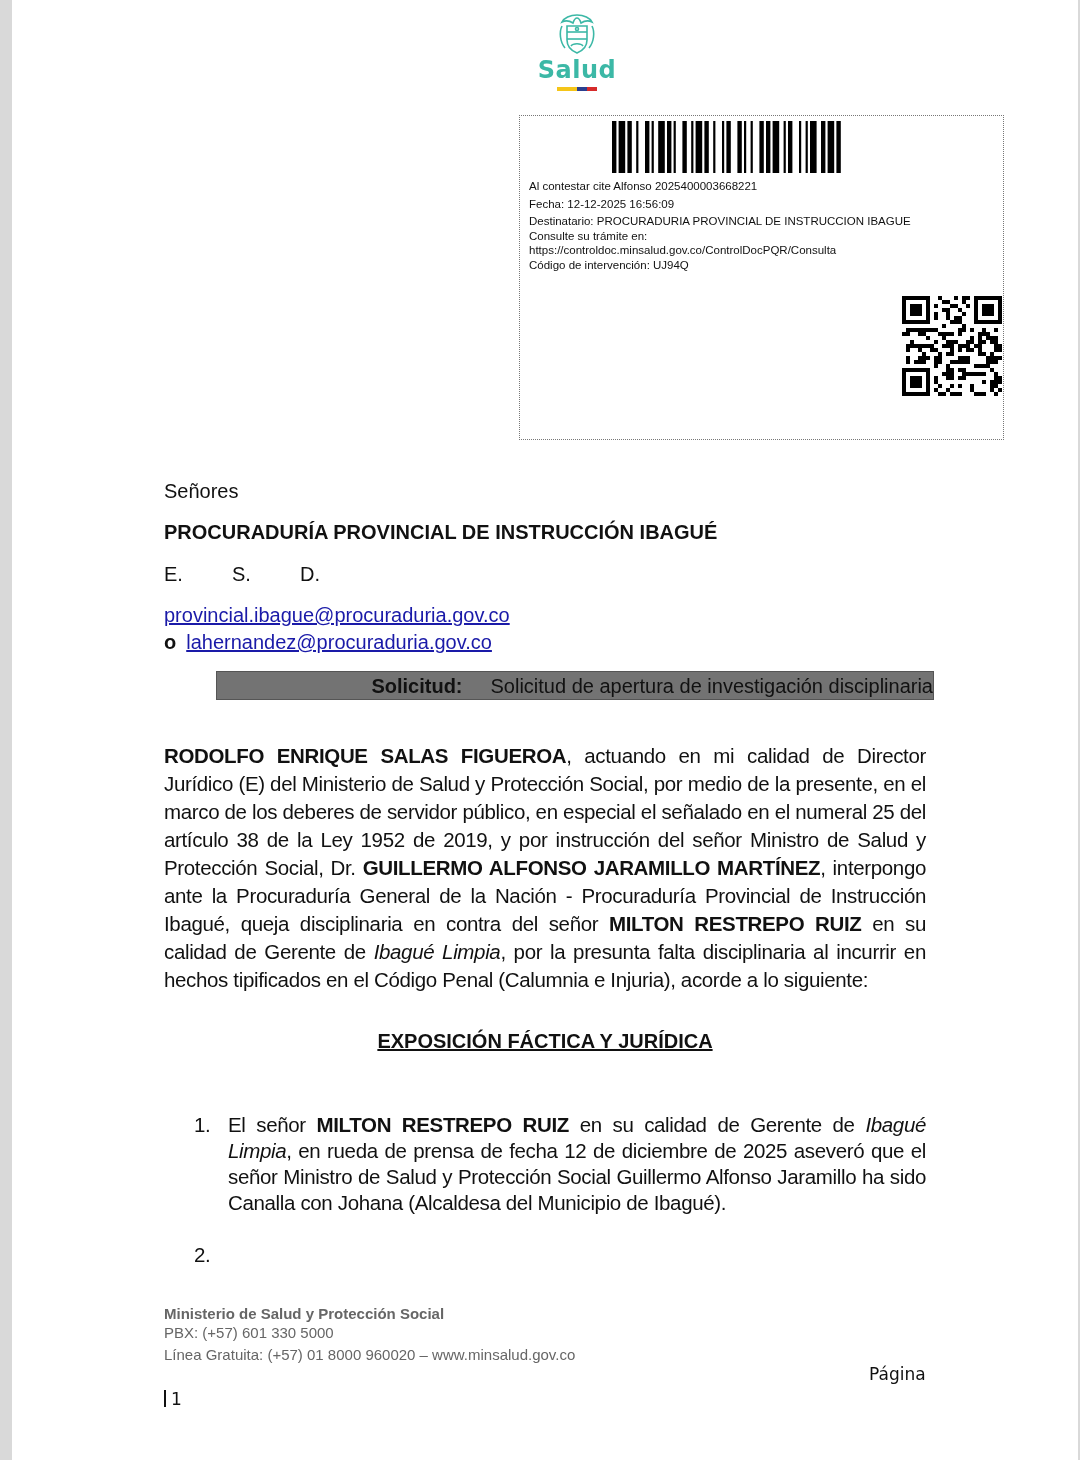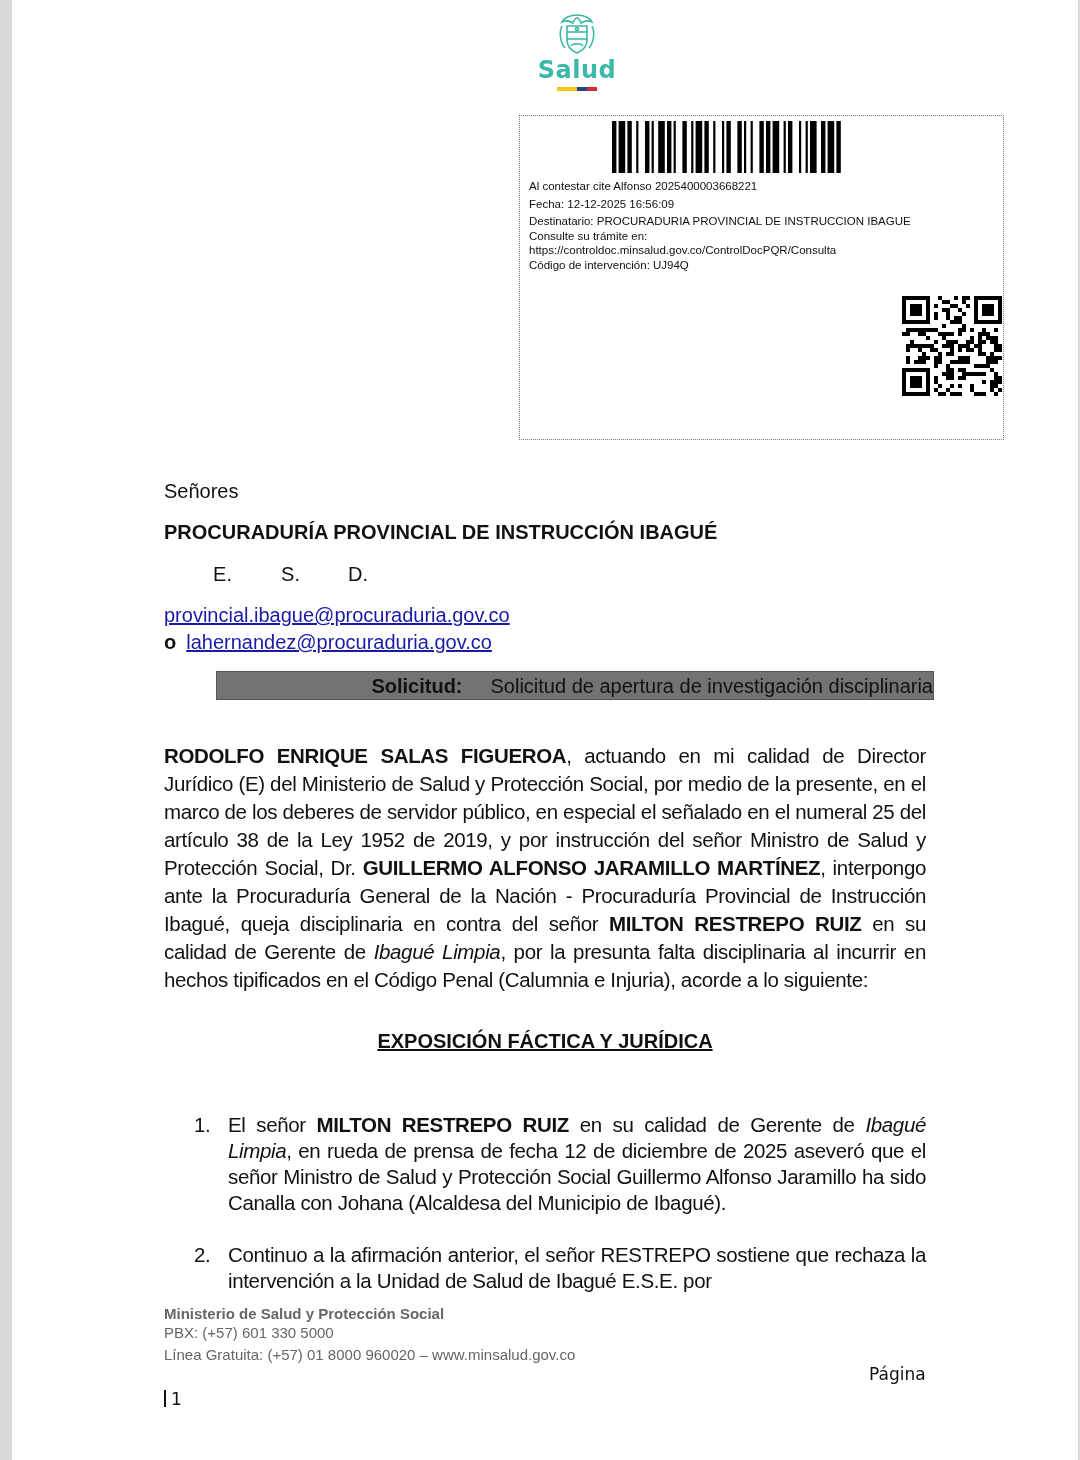--- a/index.html
+++ b/index.html
@@ -32,21 +32,21 @@
     border: 1px dotted #777;
     border-bottom: 1px dotted #777;
   }
   .barcode { left: 92px; top: 5px; width: 310px; height: 52px; }
   .stamp-lines { left: 9px; top: 63px; font-size: 11.5px; line-height: 14.5px; color: #111; }
   .stamp-lines div { white-space: nowrap; }
   .stamp-lines .gap { margin-top: 3px; }
   .qr { left: 382px; top: 180px; width: 100px; height: 100px; }
 
   
-  .txt { font-size: 20px; line-height: 24.5px; color: #111; text-align: right; }
+  .txt { font-size: 20px; line-height: 24.5px; color: #111; }
   .greet { left: 152px; top: 479px; }
   .recipient { left: 152px; top: 520px; font-weight: bold; }
   .esd { left: 152px; top: 562px; display: flex; }
   .esd span { width: 68px; display: inline-block; }
   .email1 { left: 152px; top: 603px; }
   .email2 { left: 152px; top: 630px; }
   a.mail { color: #1a1aa8; text-decoration: underline; }
   .email2 .o { font-weight: bold; margin-right: 10px; }
 
   .solicitud {
@@ -456,21 +456,20 @@
 
   <div class="abs section-title">EXPOSICIÓN FÁCTICA Y JURÍDICA</div>
 
   <div class="abs list">
     <div class="li">
       <span class="num">1.</span>
       <span>El señor </span><b>MILTON RESTREPO RUIZ</b><span> en su calidad de Gerente de </span><i>Ibagué Limpia</i><span>, en rueda de prensa de fecha 12 de diciembre de 2025 aseveró que el señor Ministro de Salud y Protección Social Guillermo Alfonso Jaramillo ha sido Canalla con Johana (Alcaldesa del Municipio de Ibagué).</span>
     </div>
     <div class="li">
       <span class="num">2.</span>
-      <span>Continuo a la afirmación anterior, el señor RESTREPO sostiene que rechaza la intervención a la Unidad de Salud de Ibagué E.S.E. por</span>
     </div>
   </div>
 
   <div class="abs footer">
     <div class="org">Ministerio de Salud y Protección Social</div>
     <div>PBX: (+57) 601 330 5000</div>
     <div class="line4">Línea Gratuita: (+57) 01 8000 960020 – www.minsalud.gov.co</div>
   </div>
   <div class="abs pagina-label">Página</div>
   <div class="abs pagenum"><span class="bar"></span><span>1</span></div>

